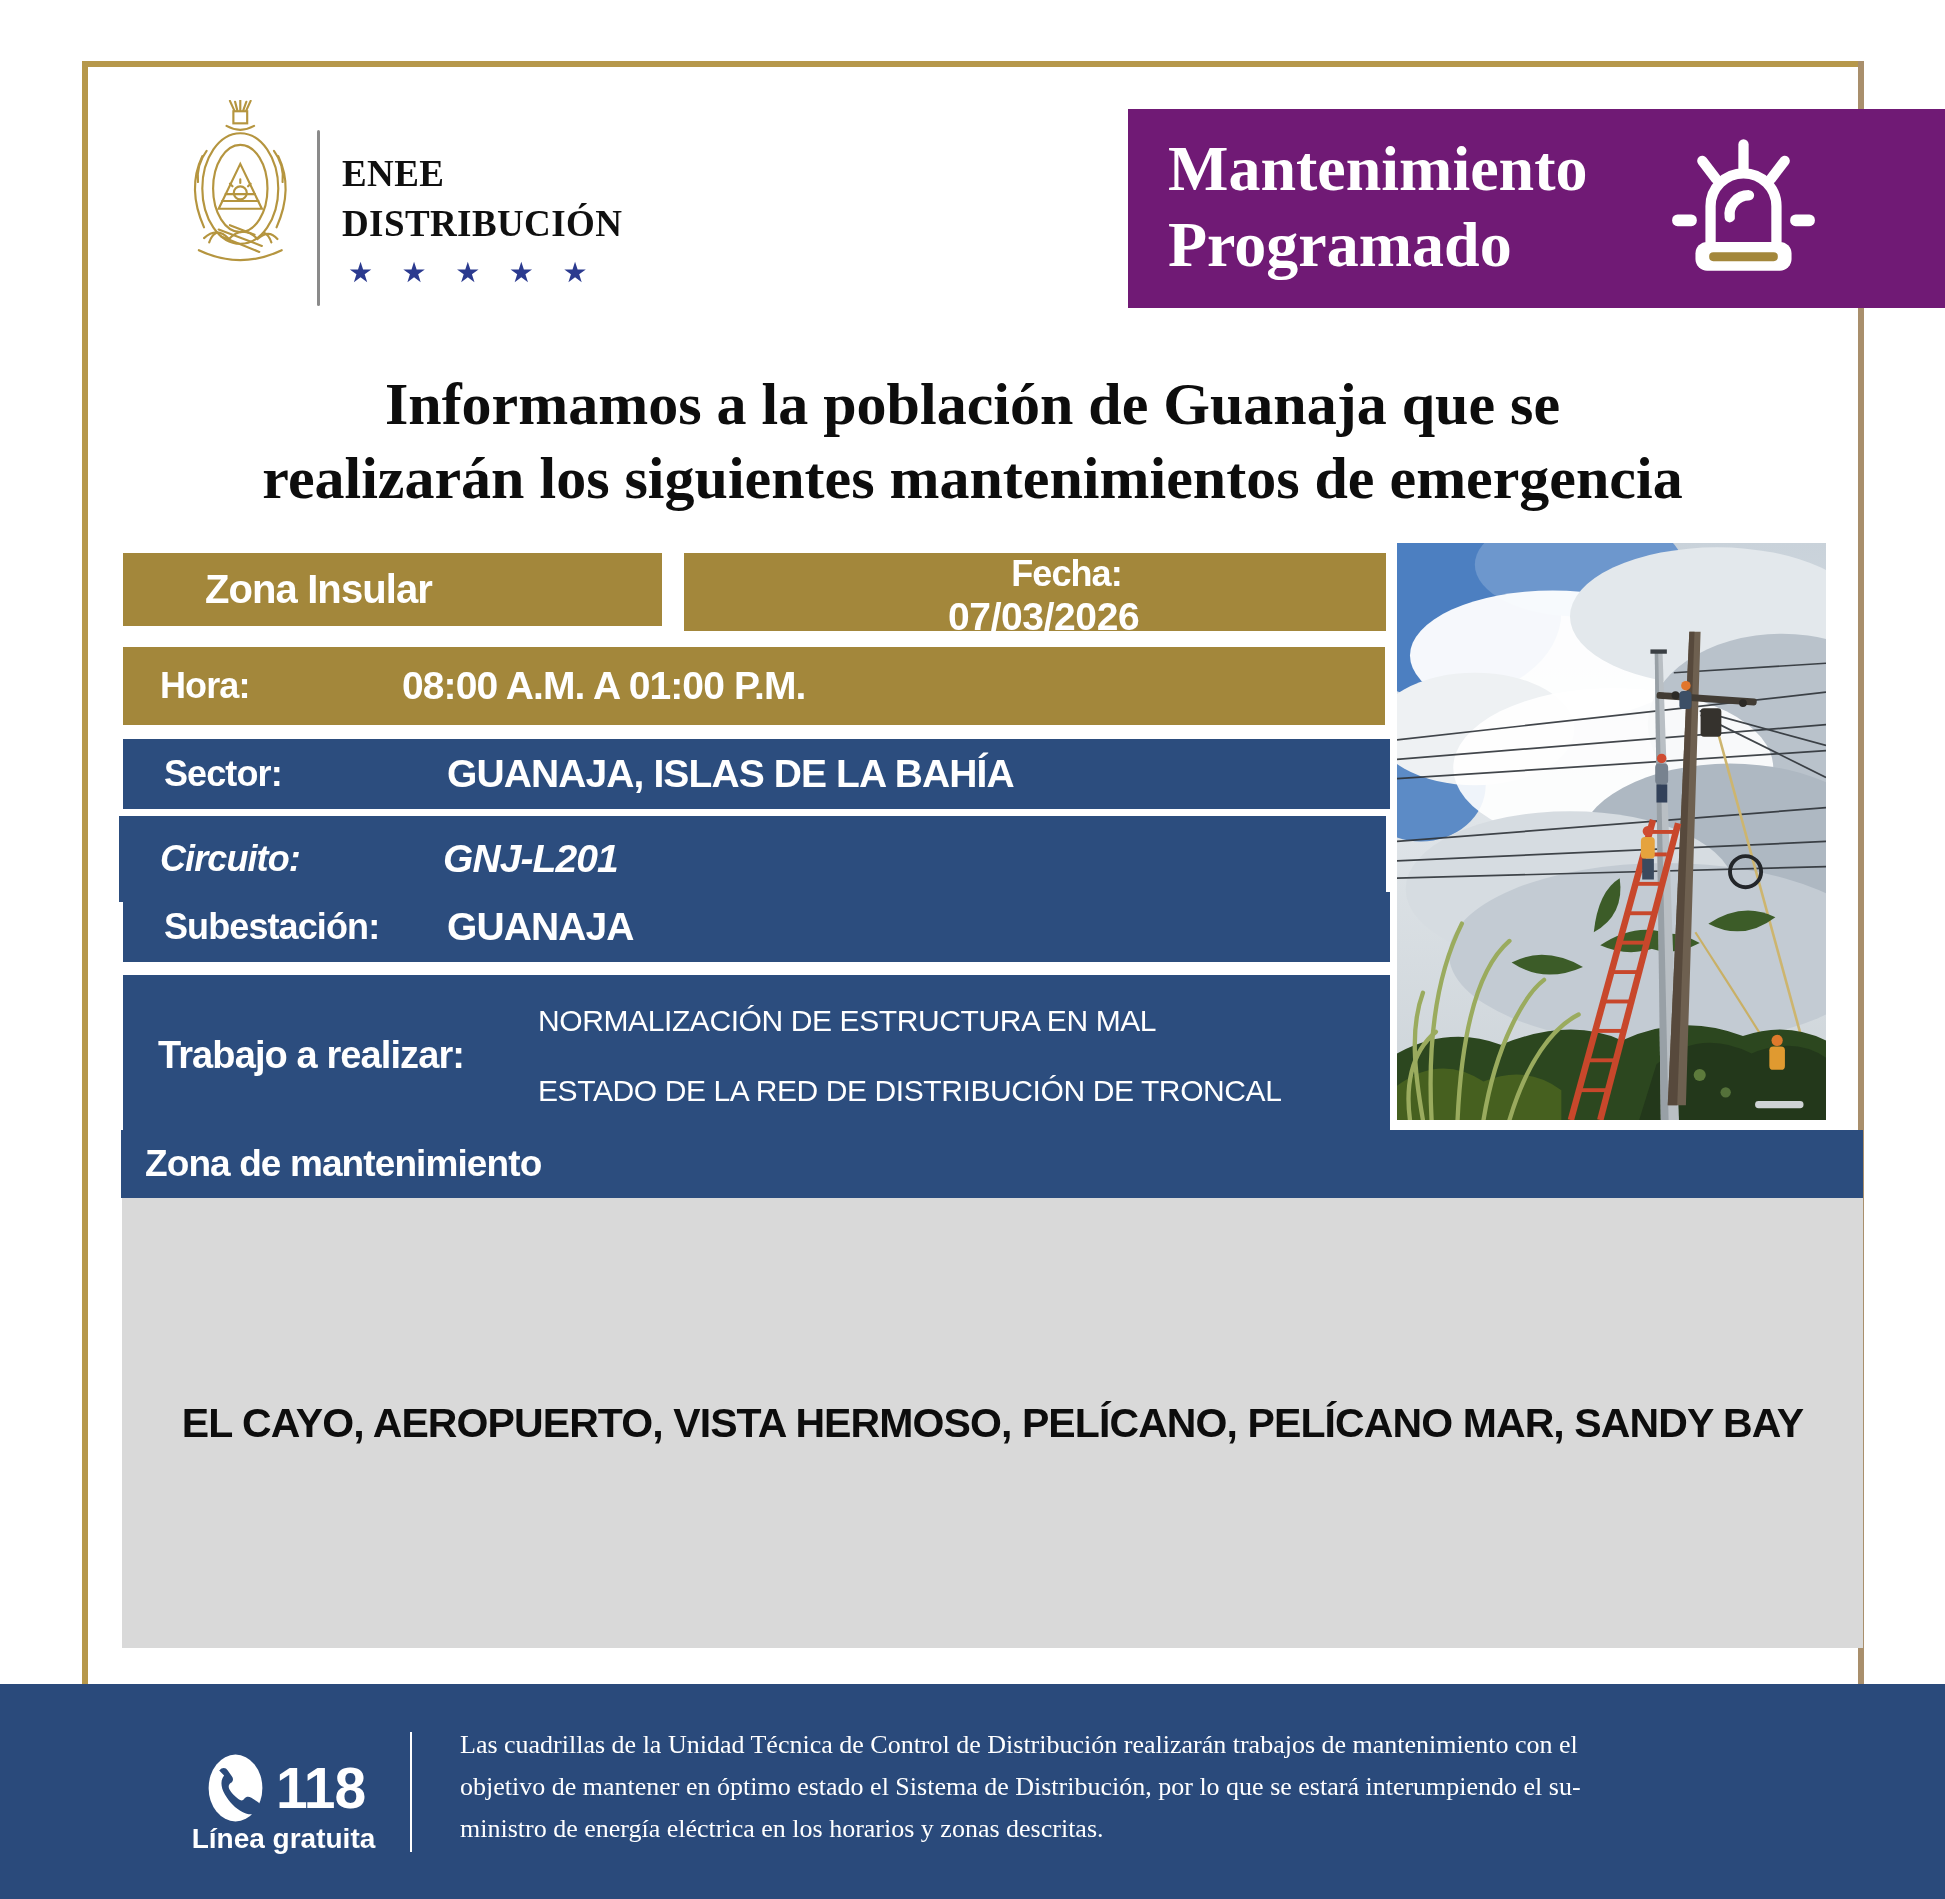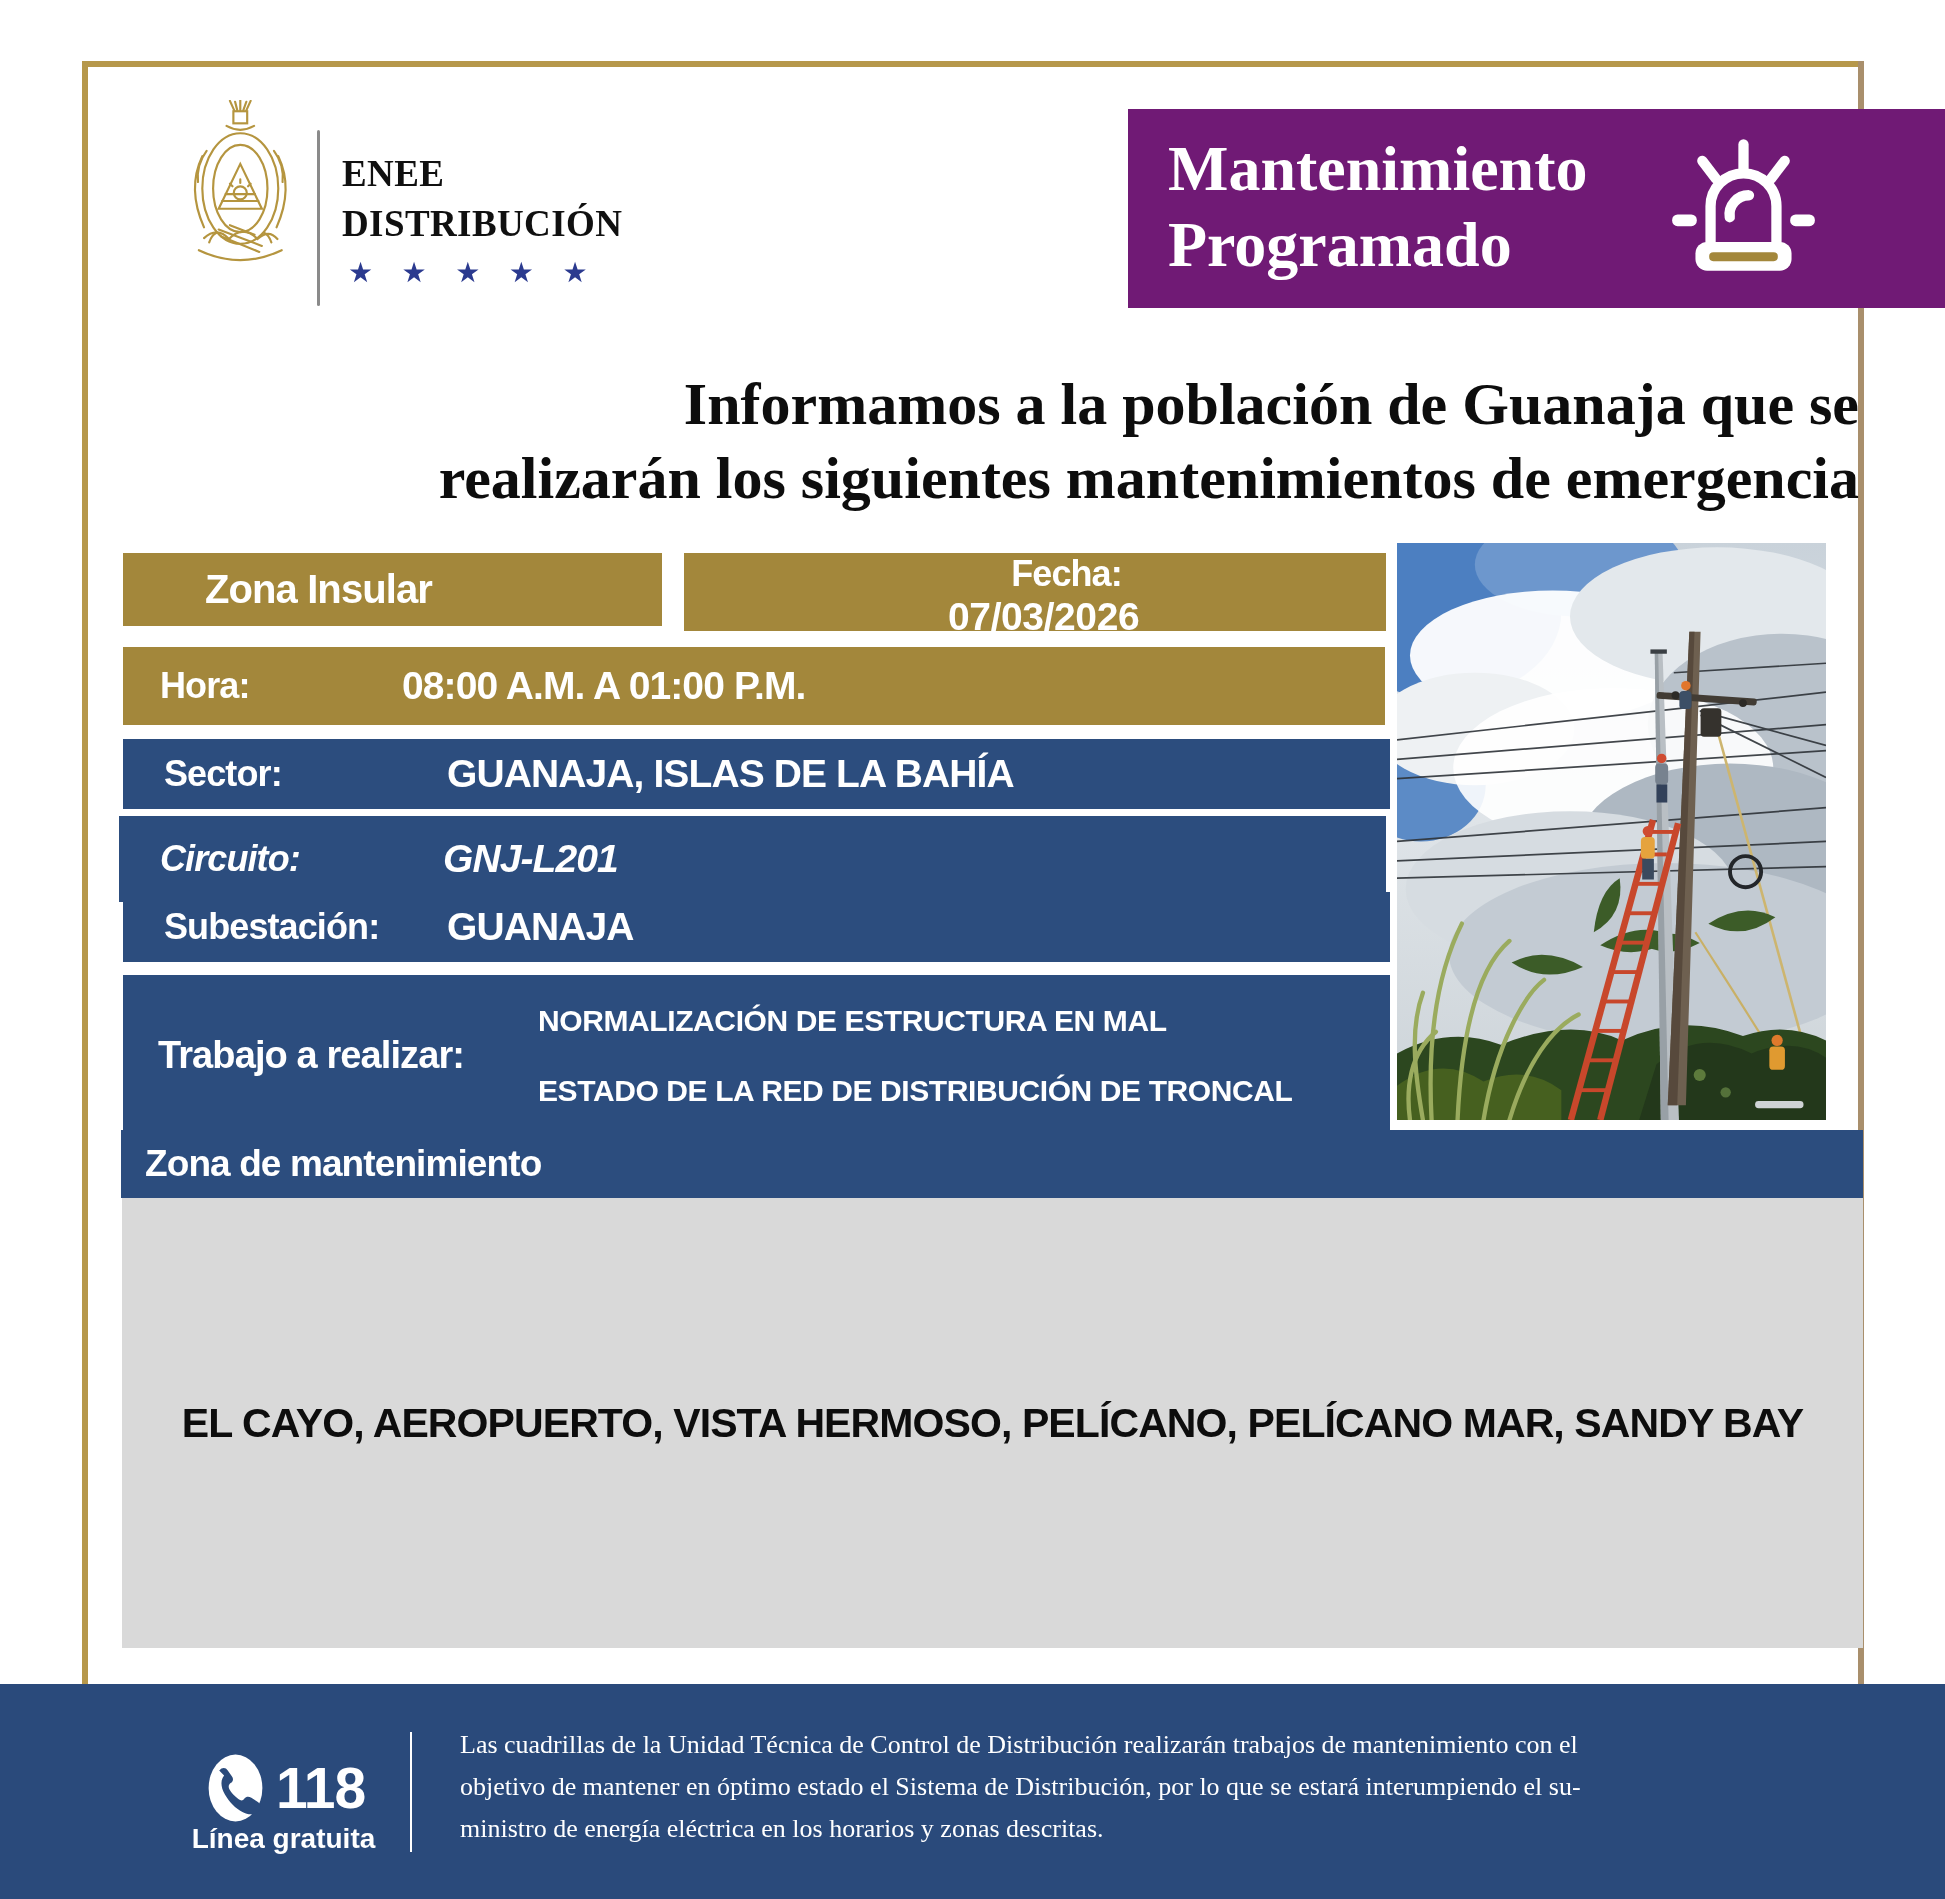--- a/index.html
+++ b/index.html
@@ -21,21 +21,21 @@
         font-size:37px;color:#101010;letter-spacing:0.4px;white-space:nowrap;}
   .stars{left:348px;top:259px;display:flex;gap:28.5px;color:#2B3A8F;font-size:28px;line-height:28px;}
 
   
   .banner{left:1128px;top:109px;width:817px;height:199px;background:#701a75;}
   .banner-text{position:absolute;left:40px;top:21.6px;color:#ffffff;
         font-family:"Liberation Serif",serif;font-weight:bold;font-size:64px;line-height:76px;white-space:nowrap;}
   .siren{position:absolute;left:540px;top:21.6px;width:151px;height:156px;}
 
   
-  .title{left:86px;top:367px;width:1773px;text-align:right;color:#0d0d0d;
+  .title{left:86px;top:367px;width:1773px;text-align:center;color:#0d0d0d;
         font-family:"Liberation Serif",serif;font-weight:bold;font-size:60px;line-height:74px;}
   .title span{display:block;white-space:nowrap;}
 
   
   .gbox{background:#A3873B;display:flex;align-items:center;color:#ffffff;}
   .bbox{background:#2C4D7E;display:flex;align-items:center;color:#ffffff;}
   .lab{font-weight:bold;font-size:36px;letter-spacing:-0.9px;white-space:nowrap;}
   .val{font-weight:bold;font-size:39px;letter-spacing:-0.9px;white-space:nowrap;}
   .val2{font-weight:600;font-size:39px;letter-spacing:-0.4px;white-space:nowrap;}
 
@@ -48,21 +48,21 @@
   .box-hora .lab{margin-left:37px;}
   .box-hora .val{position:absolute;left:279px;}
   .row3{left:123px;top:739px;width:1267px;height:70px;}
   .row4{left:119px;top:816px;width:1267px;height:86px;font-style:italic;}
   .row5{left:123px;top:892px;width:1267px;height:70px;}
   .rowlab{margin-left:41px;}
   .rowval{position:absolute;left:324px;}
   .box-trabajo{left:123px;top:975px;width:1267px;height:161px;}
   .box-trabajo .lab{margin-left:35px;font-size:38px;}
   .tvals{position:absolute;left:415px;top:50%;transform:translateY(-50%);}
-  .tvals span{display:block;font-weight:bold;font-size:30px;letter-spacing:-0.4px;line-height:70px;white-space:nowrap;}
+  .tvals span{display:block;font-weight:normal;font-size:30px;letter-spacing:-0.4px;line-height:70px;white-space:nowrap;}
 
   
   .photo{left:1397px;top:543px;width:429px;height:577px;}
 
   
   .zonabar{left:121px;top:1130px;width:1742px;height:68px;background:#2C4D7E;display:flex;align-items:center;color:#fff;}
   .zonabar .lab{margin-left:24px;font-size:37px;}
   .graybox{left:122px;top:1198px;width:1741px;height:450px;background:#D9D9D9;display:flex;align-items:center;justify-content:center;}
   .areas{font-weight:bold;font-size:41px;letter-spacing:-0.9px;color:#0d0d0d;white-space:nowrap;}
 

